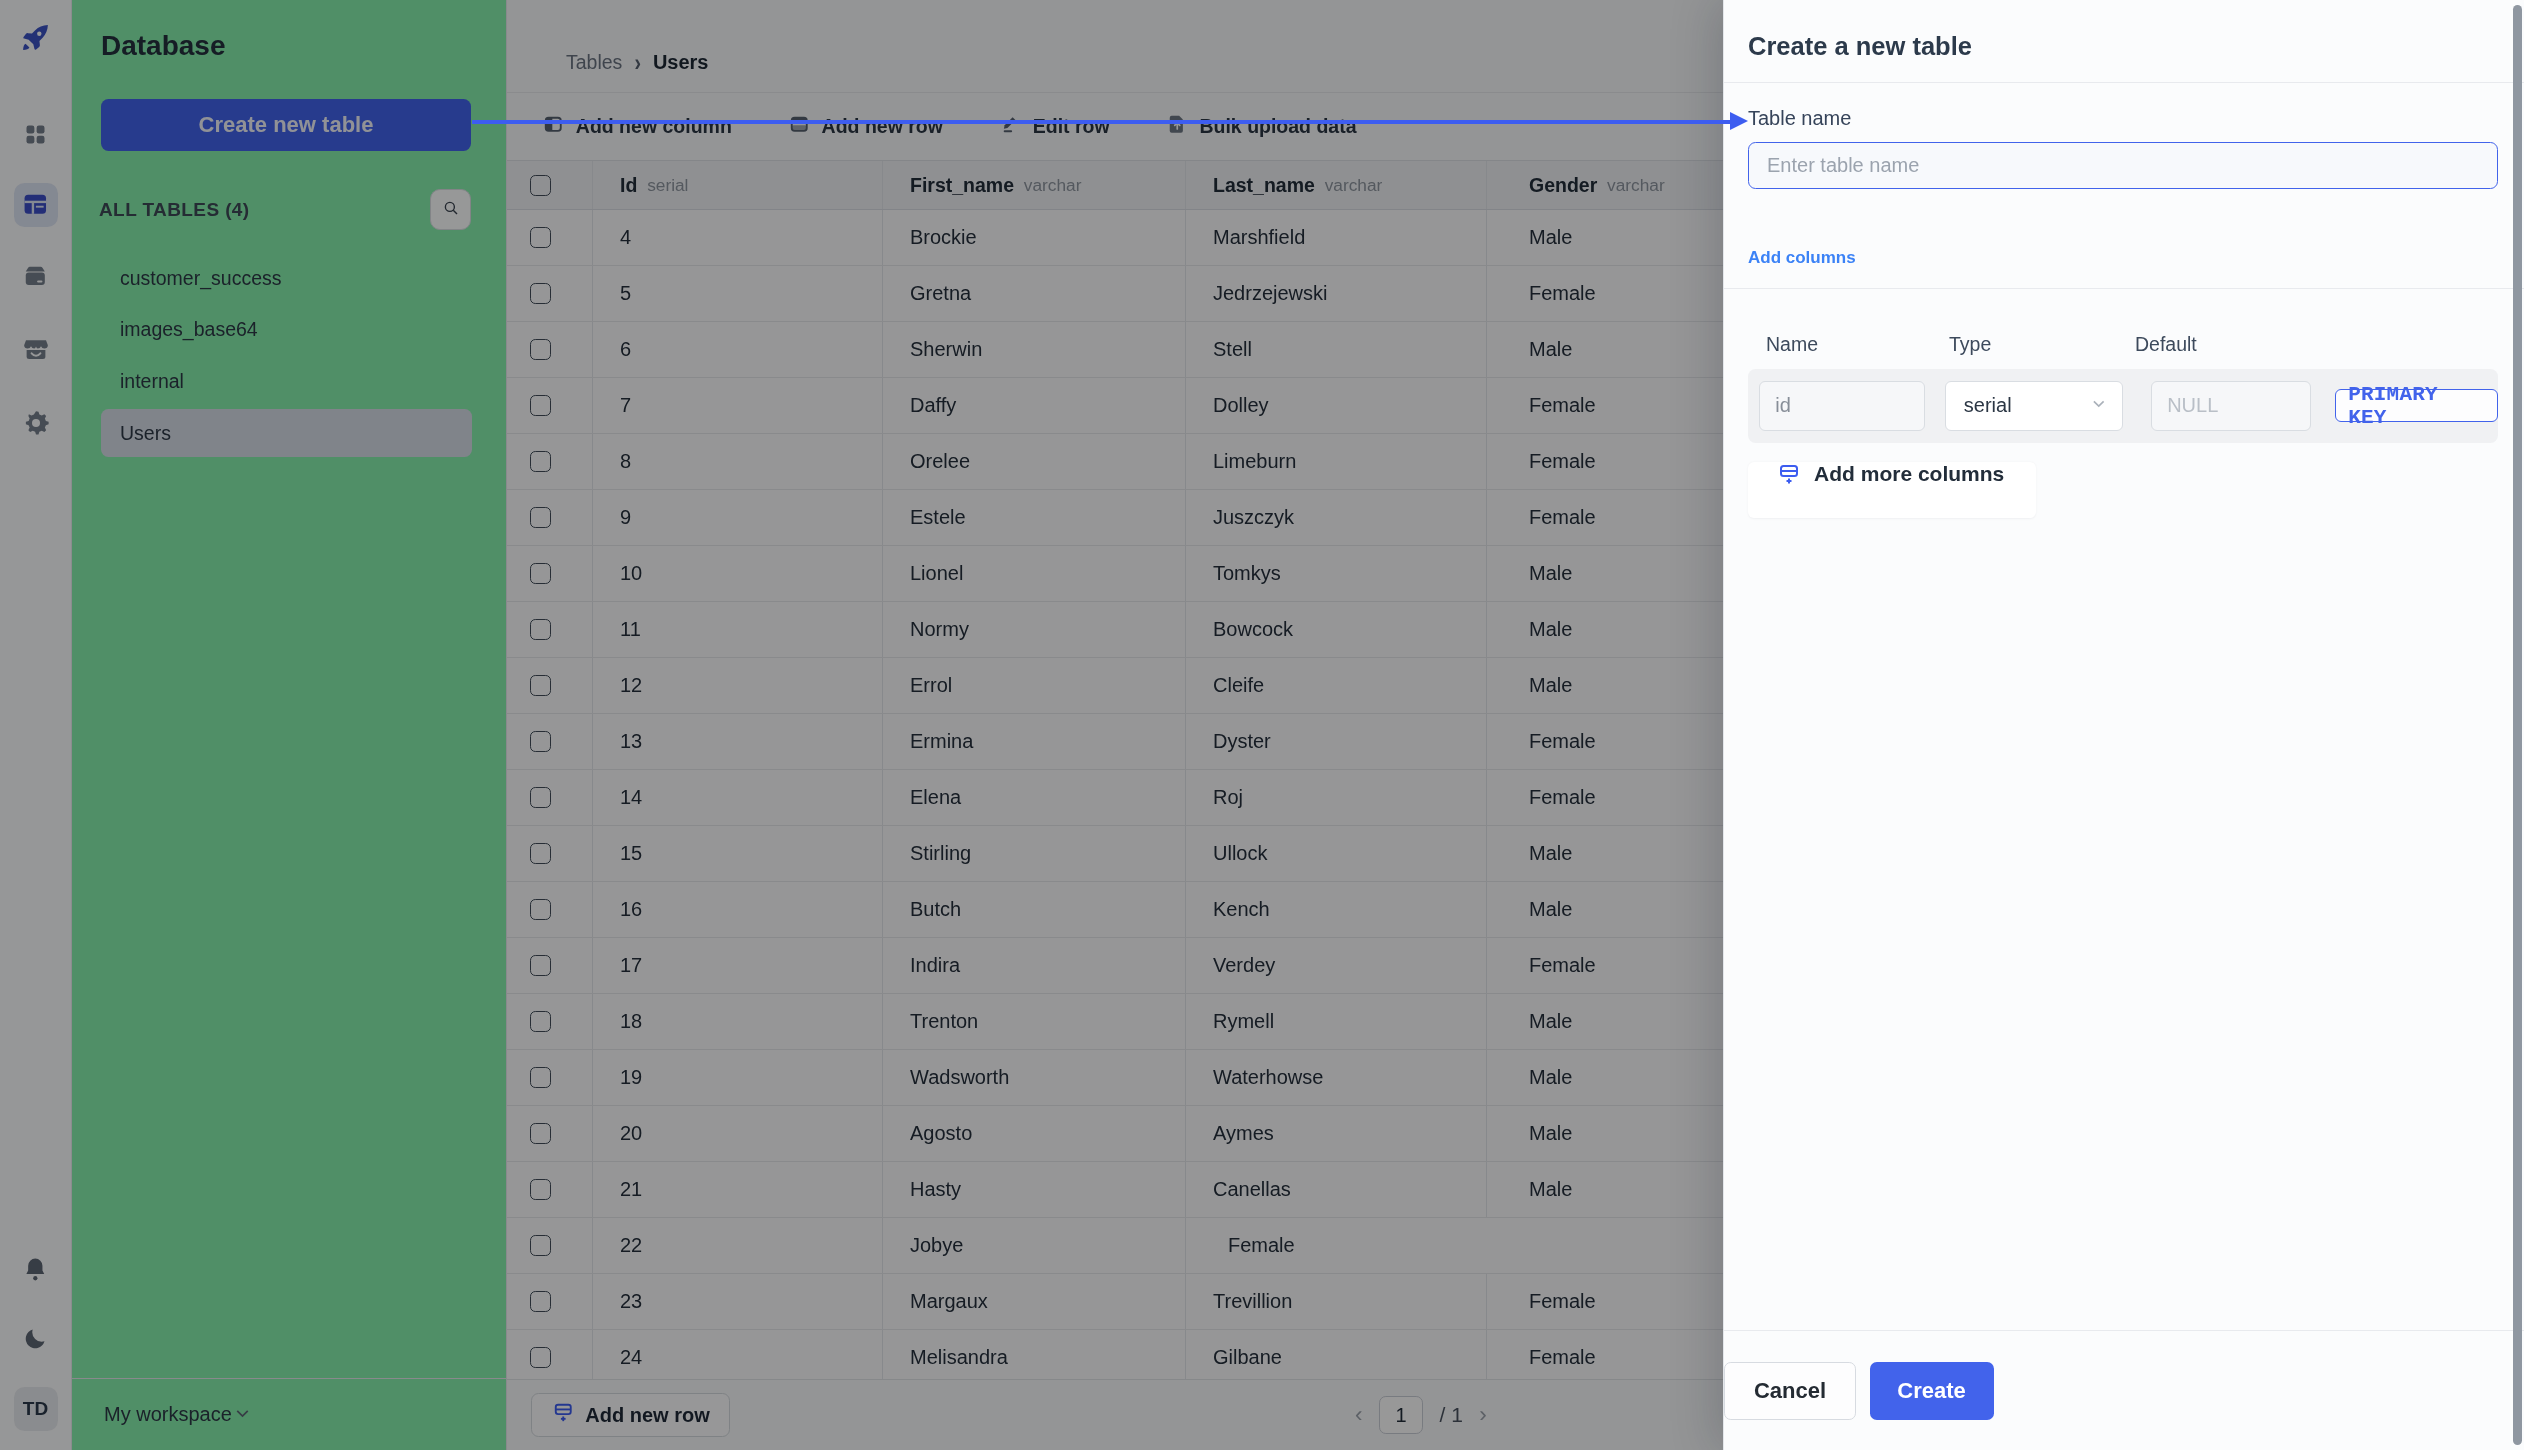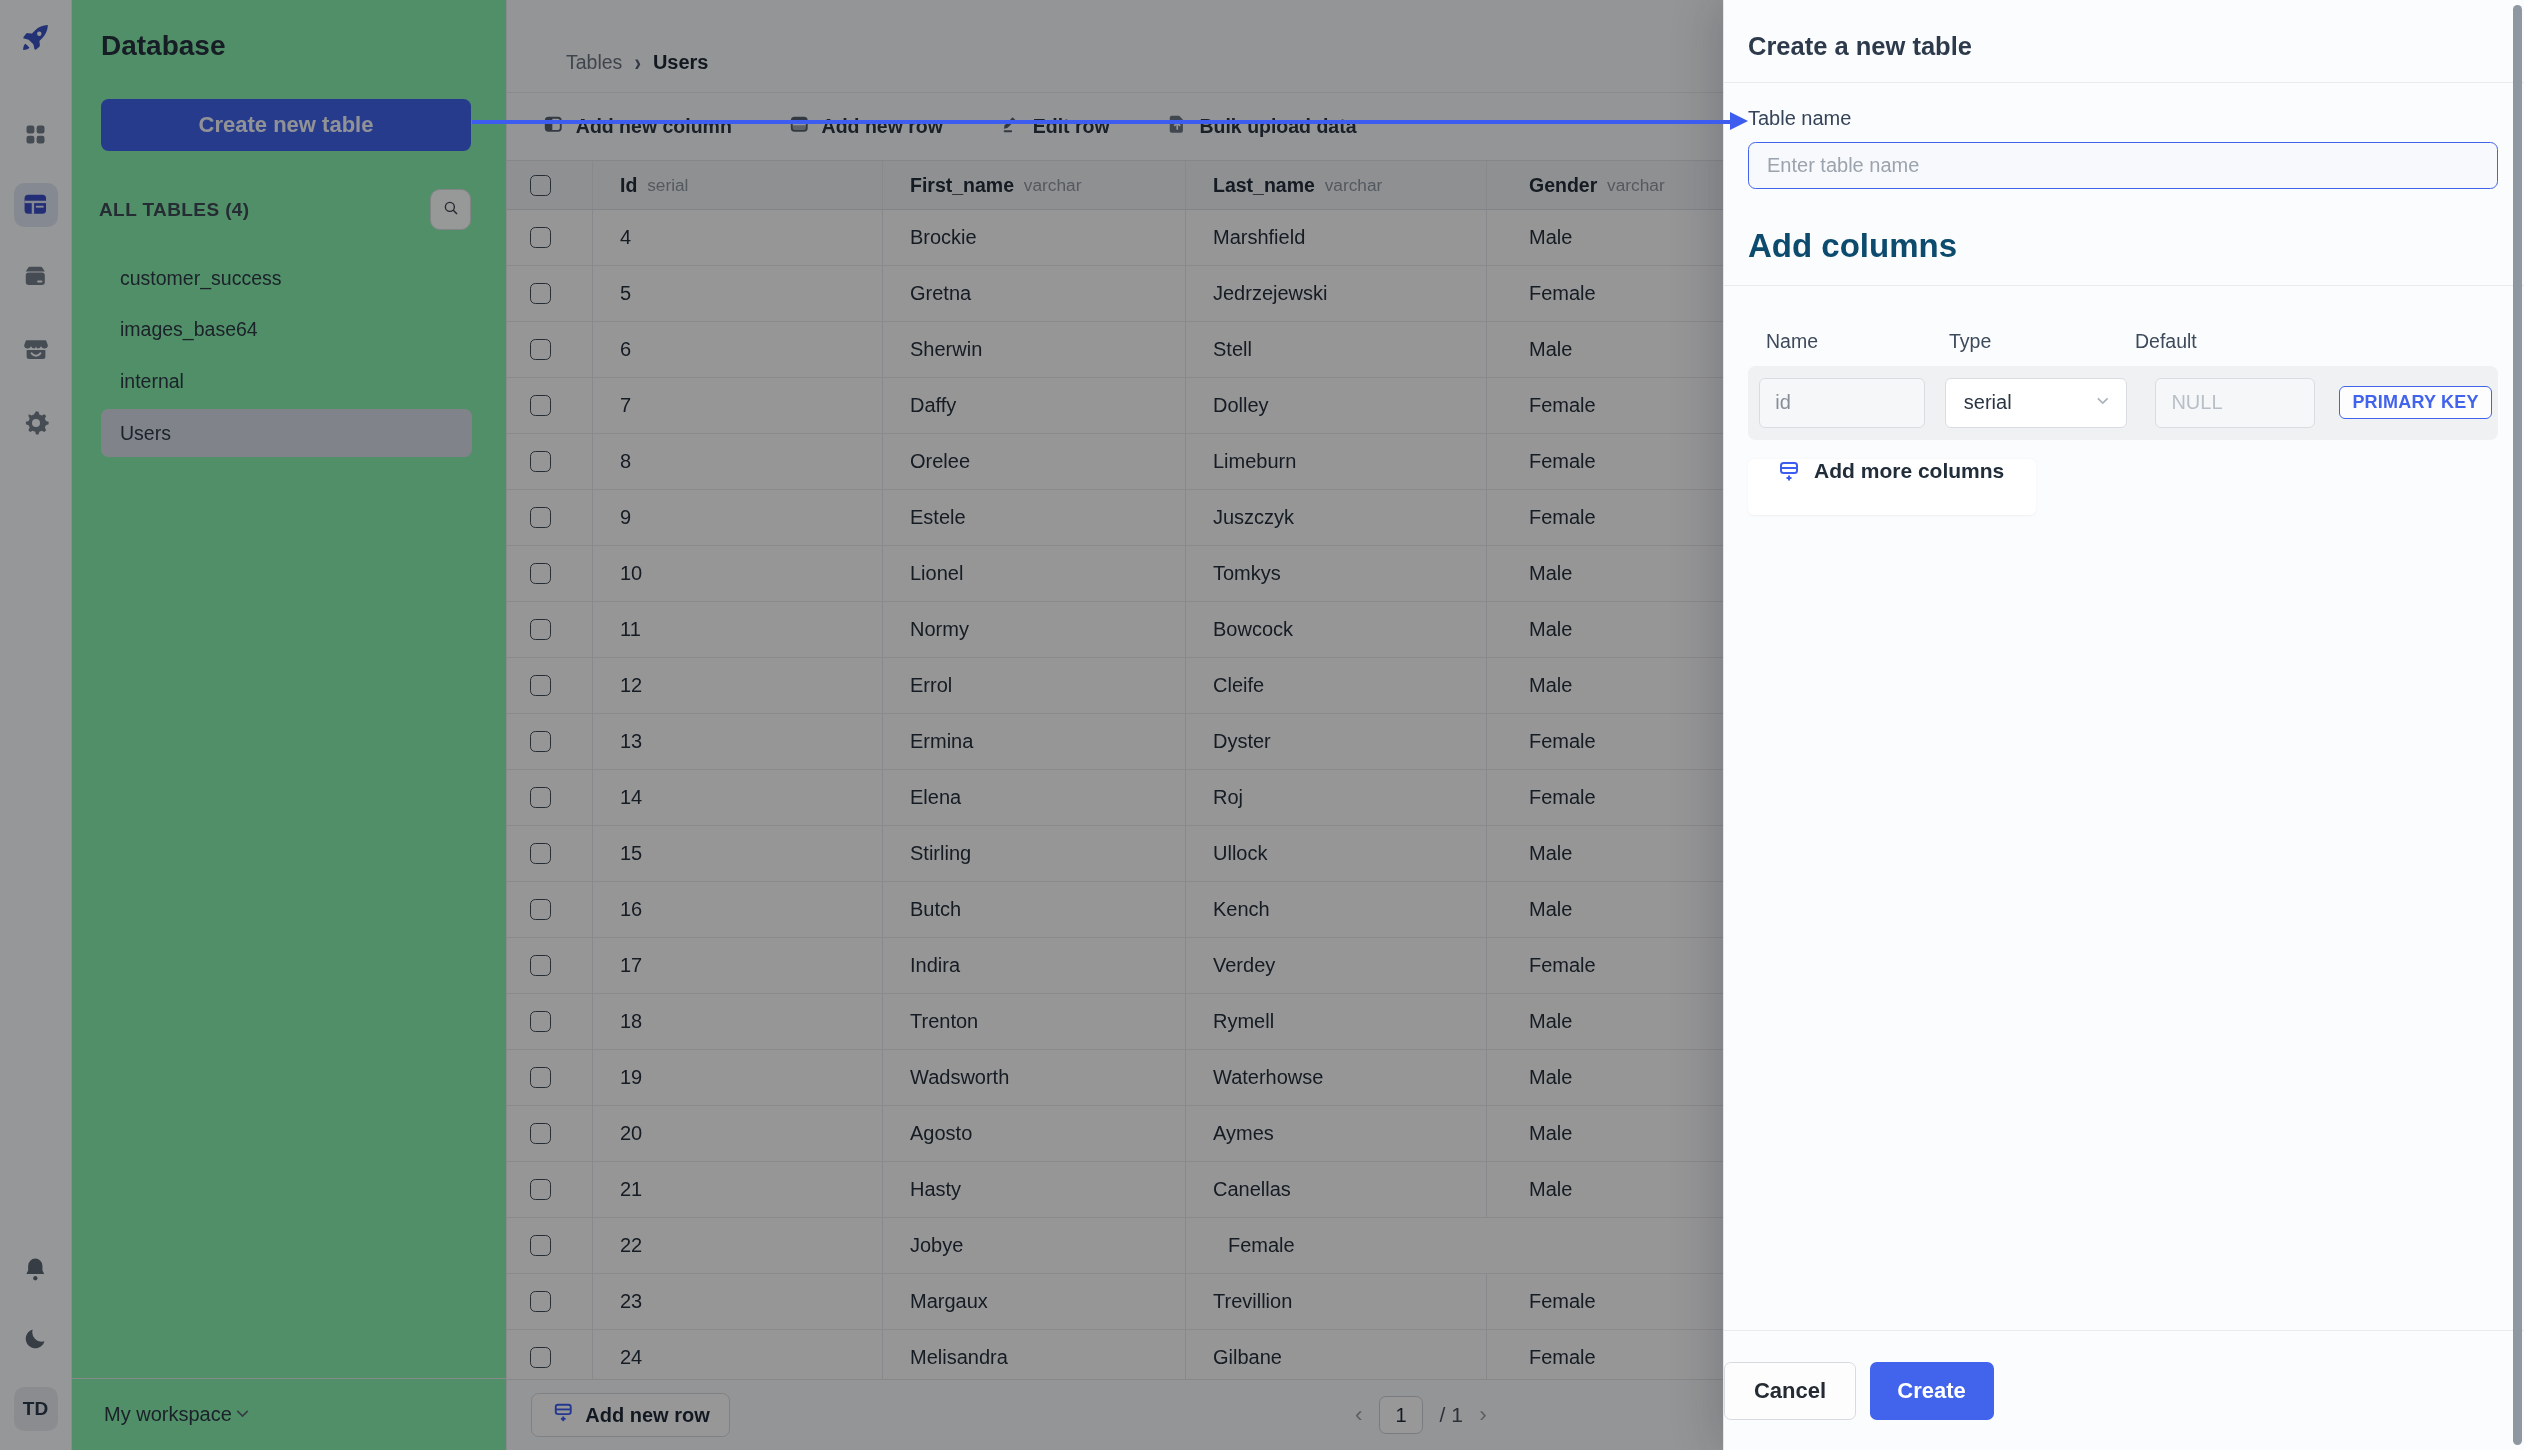--- a/index.html
+++ b/index.html
@@ -93,39 +93,39 @@
   .panel { position:absolute; left:1723px; top:0; width:802px; height:1450px; background:#fbfcfd;
     z-index:8; border-left:0.8px solid #e3e6ea; box-shadow:-6px 0 45px rgba(15,23,42,.20);
     display:flex; flex-direction:column; }
   .p-title { padding:32px 27px 21px 24px; font-size:25.5px; font-weight:600; color:#2c3a4b;
     border-bottom:0.8px solid #e8eaee; }
   .p-body { padding:0 27px 0 24px; flex:1; }
   .p-label { margin-top:24px; font-size:20px; color:#36445a; }
   .p-input { margin-top:12px; width:100%; height:47px; border-radius:7.5px; border:1.5px solid #4263eb;
     background:#f7f9fc; padding:0 18px; font-size:20px; color:#2c3a4b; font-family:inherit; outline:none; }
   .p-input::placeholder { color:#9ba3ae; }
-  .p-section-title { margin-top:38px; font-size:33px; font-weight:600; color:#0c4a6e; }
+  .p-section-title { margin-top:59px; font-size:17px; font-weight:600; color:#3b82f6; }
   .p-divider { margin:19.5px -27px 0 -24px; border-bottom:0.8px solid #e8eaee; }
   .col-labels { position:relative; margin-top:44px; height:25.5px; }
   .col-labels span { position:absolute; top:0; font-size:19.5px; color:#3d4a5c; }
   .lbl-name { left:18px; } .lbl-type { left:201px; } .lbl-default { left:387px; }
   .col-row { margin-top:10.5px; height:74px; background:#f0f1f3; border-radius:7.5px;
     display:flex; align-items:center; }
   .cr-name { margin-left:11.3px; width:166px; height:50px; border:0.8px solid #d9dde2; border-radius:6px;
     background:#f6f7f9; padding:0 15px; font-size:20px; color:#878e98; font-family:inherit; outline:none; }
   .cr-select { margin-left:19.5px; width:182px; height:50px; border:0.8px solid #d9dde2; border-radius:6px;
     background:#ffffff; display:flex; align-items:center; justify-content:space-between;
     padding:0 13.5px 0 18px; cursor:pointer; }
   .cr-select-value { font-size:20px; color:#2b3644; }
   .cr-default { margin-left:28.6px; width:160px; height:50px; border:0.8px solid #d9dde2; border-radius:6px;
     background:#f6f7f9; padding:0 15px; font-size:20px; font-family:inherit; outline:none; color:#2c3a4b; }
   .cr-default::placeholder { color:#b9bfc7; }
   .pk-badge { margin-left:24px; height:33px; padding:0 12px; border:1.5px solid #4263eb; border-radius:6px;
-    background:#fdfdfe; display:flex; align-items:center; font-size:18px; font-weight:bold;
-    color:#4263eb; letter-spacing:0.2px; }
+    background:#fdfdfe; display:flex; align-items:center; font-size:21px; font-weight:bold;
+    color:#4263eb; letter-spacing:0.2px;font-family:Liberation Mono, monospace; }
   .add-more { margin-top:19.5px; height:56px; padding:0 32px 0 28.6px; background:#ffffff; border:none;
     border-radius:6px; display:flex; align-items:flex-start; gap:13.5px; cursor:pointer;
     font-family:inherit; font-size:21px; font-weight:bold; color:#222d3a;
     box-shadow:0 0.8px 2.3px rgba(15,23,42,.05); }
   .p-foot { border-top:0.8px solid #e8eaee; height:120px; display:flex; align-items:center;
     justify-content:flex-start; padding-right:60px; gap:13.5px; }
   .btn-cancel { width:132px; height:58px; border-radius:6.8px; border:0.8px solid #d7dbe1; background:#fdfdfe;
     font-family:inherit; font-size:22px; font-weight:bold; color:#242b33; cursor:pointer; }
   .btn-create { width:124px; height:58px; border-radius:6.8px; border:none; background:#4263eb;
     font-family:inherit; font-size:22px; font-weight:bold; color:#ffffff; cursor:pointer; }

